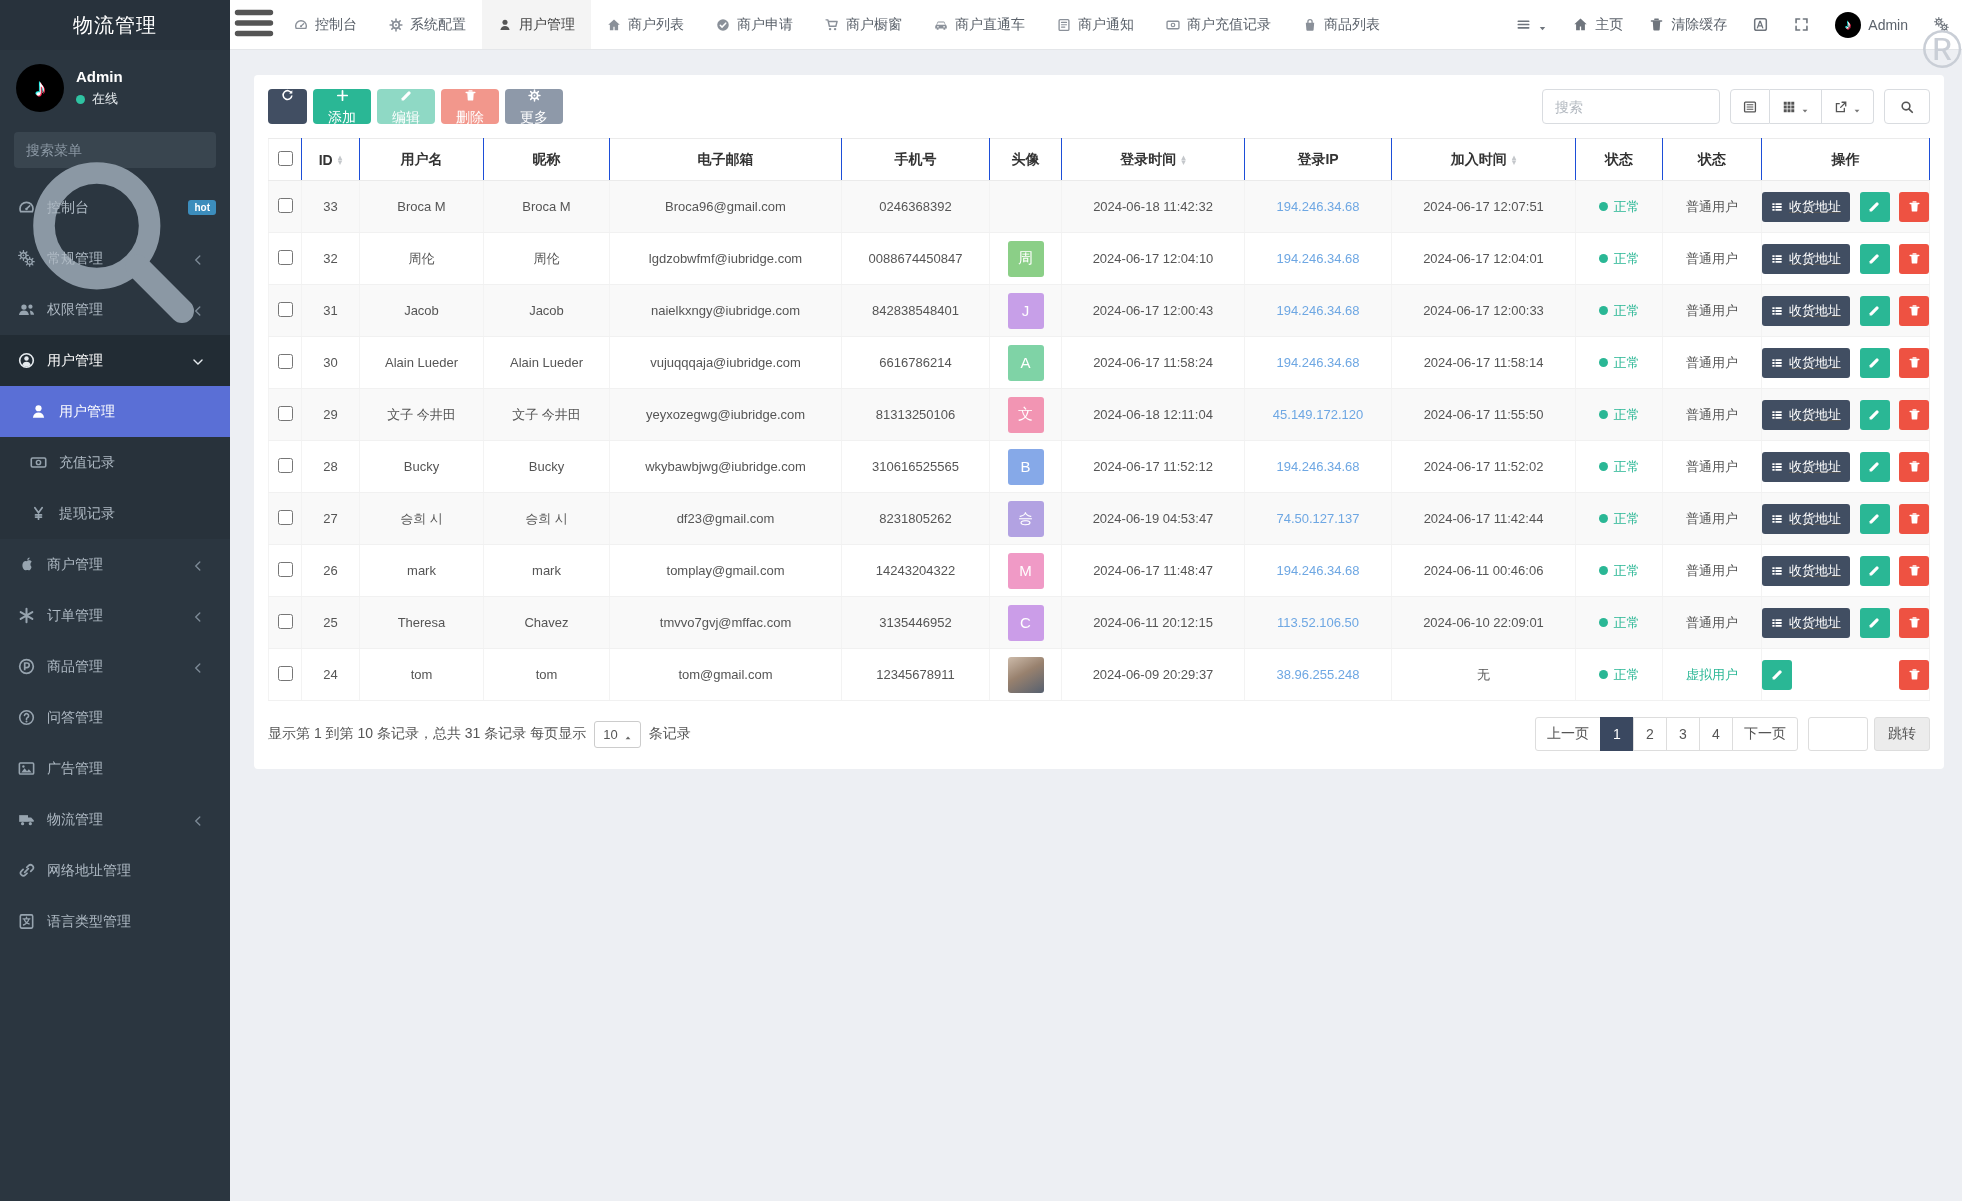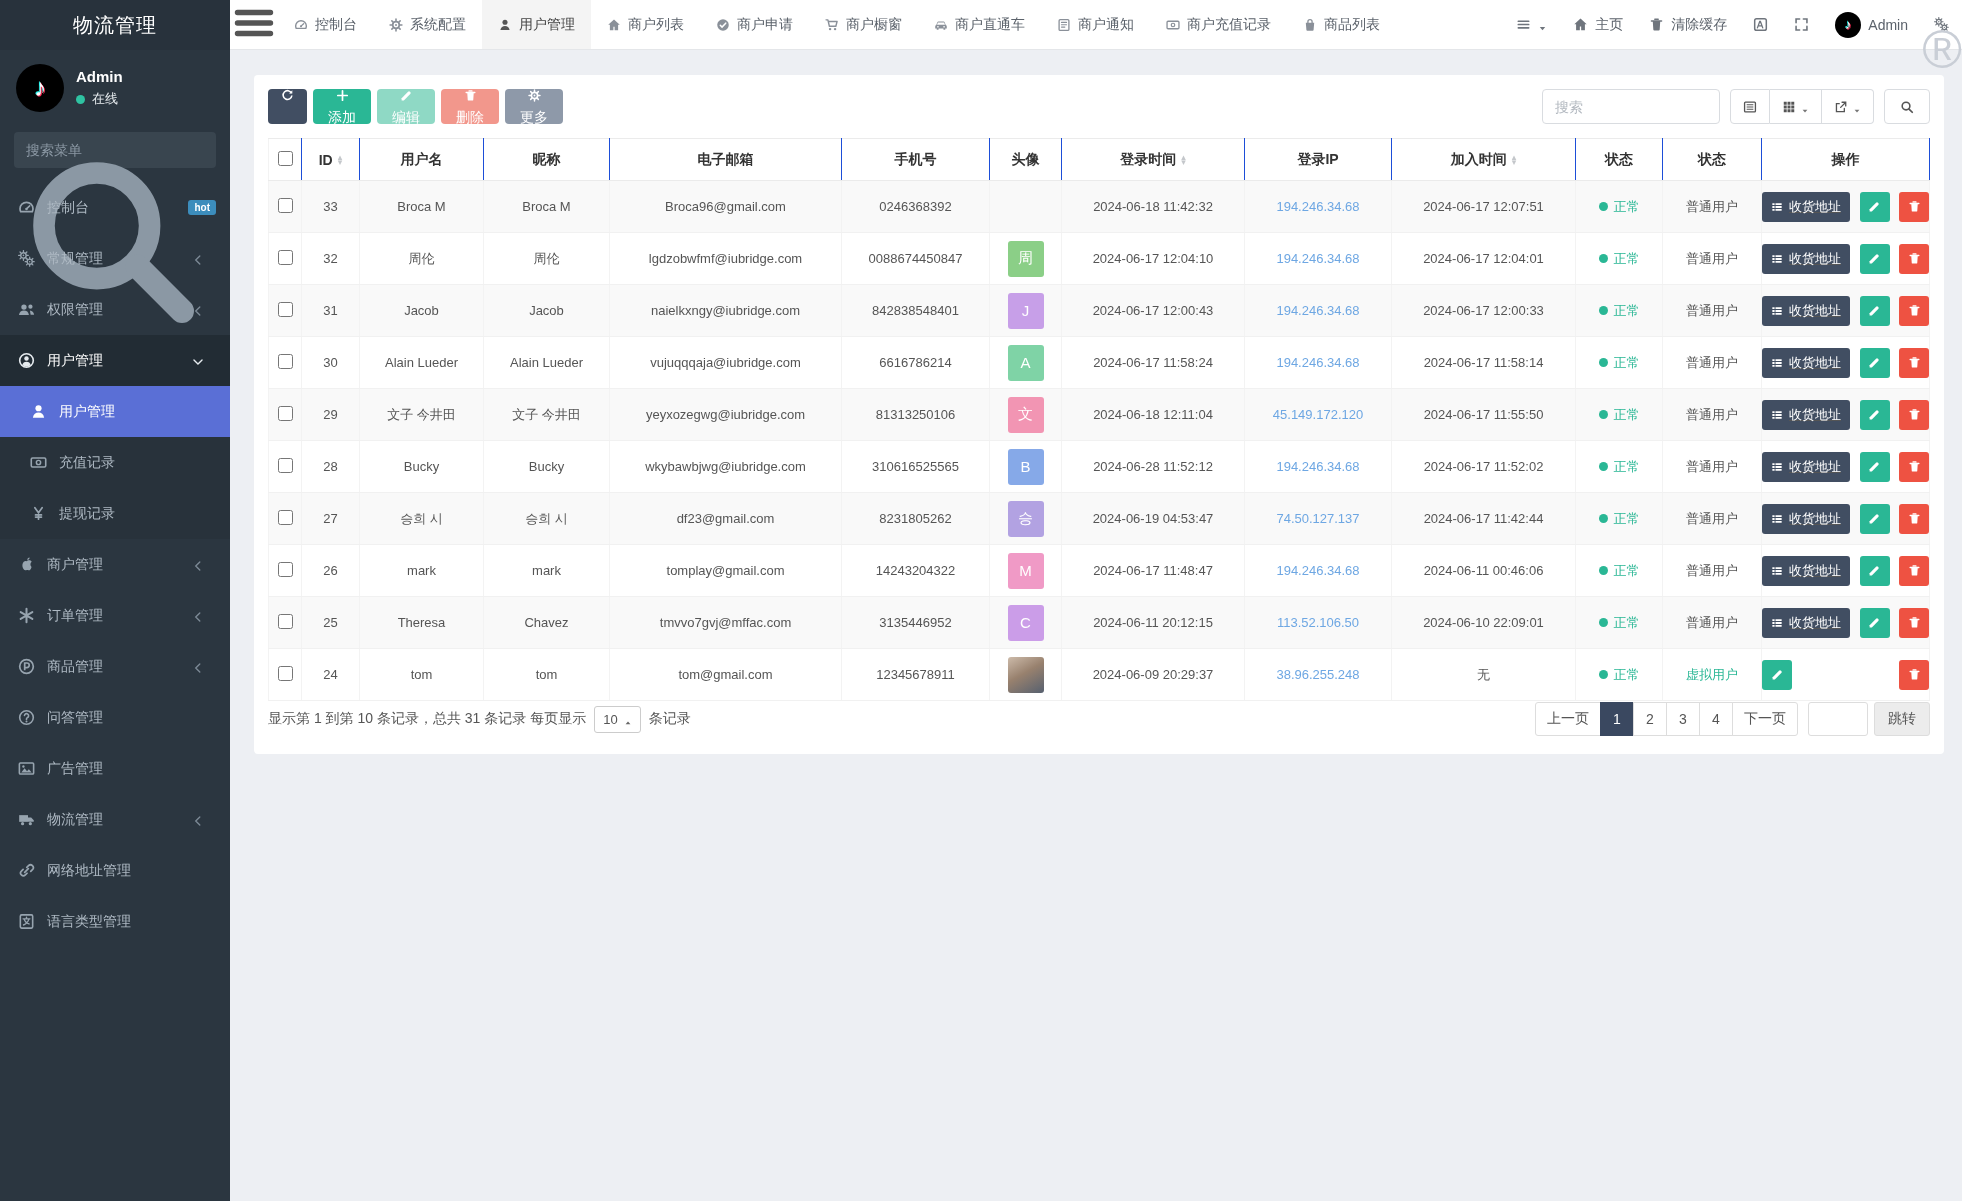--- a/index.html
+++ b/index.html
@@ -96,21 +96,21 @@
   .actions { display:flex; align-items:center; justify-content:space-between; gap:5px;text-decoration:underline; }
   .btn-addr { height:30px; background:#414e62; color:#fff; border:none; border-radius:3px; font-size:13px; display:inline-flex; align-items:center; gap:6px; padding:0 9px; cursor:pointer; font-family:inherit; }
   .btn-addr .ic { width:12px; height:12px; }
   .btn-sq { width:30px; height:30px; border:none; border-radius:3px; color:#fff; display:inline-flex; align-items:center; justify-content:center; cursor:pointer; }
   .btn-sq .ic { width:13px; height:13px; }
   .btn-sq.edit { background:#2ab795; }
   .btn-sq.del { background:#ee5242; }
   input[type=checkbox] { width:15px; height:15px; cursor:pointer; }
 
   
-  .table-footer { display:flex; align-items:center; margin-top:1px; }
+  .table-footer { display:flex; align-items:center; margin-top:16px; }
   .pg-info { display:inline-flex; align-items:center; gap:8px; font-size:14px; color:#555; }
   .page-size { border:1px solid #ccc; background:#fff; border-radius:3px; height:27px; padding:0 8px; display:inline-flex; align-items:center; gap:6px; font-size:13px; color:#555; cursor:pointer; font-family:inherit; }
   .page-size .ic { width:8px; height:8px; color:#666; }
   .pg-right { margin-left:auto; display:flex; align-items:center; }
   .pagination { display:flex; list-style:none; }
   .pagination li { min-width:34px; height:34px; display:flex; align-items:center; justify-content:center; border:1px solid #ddd; margin-left:-1px; background:#fff; color:#555; font-size:14px; padding:0 11px; cursor:pointer; }
   .pagination li:first-child { margin-left:0; border-radius:3px 0 0 3px; }
   .pagination li:last-child { border-radius:0 3px 3px 0; }
   .pagination li.active { background:#3a4860; border-color:#3a4860; color:#fff; }
   .jump-input { width:60px; height:34px; border:1px solid #ddd; border-radius:3px; margin-left:10px; padding:0 8px; font-size:14px; outline:none; }
@@ -764,21 +764,21 @@
                 </td>
               </tr>
               <tr>
                 <td><input type="checkbox" style=""></td>
                 <td>28</td>
                 <td>Bucky</td>
                 <td>Bucky</td>
                 <td>wkybawbjwg@iubridge.com</td>
                 <td>310616525565</td>
                 <td><span class="avatar" style="background:#86a9e8">B</span></td>
-                <td>2024-06-28 11:52:12</td>
+                <td>2024-06-17 11:52:12</td>
                 <td><a class="ip">194.246.34.68</a></td>
                 <td>2024-06-17 11:52:02</td>
                 <td><span class="status-cell">
                     <span class="dot"></span>
                     <span>正常</span>
                   </span></td>
                 <td><span class="type-normal">普通用户</span></td>
                 <td>
                   <span class="actions">
                     <button class="btn-addr">

